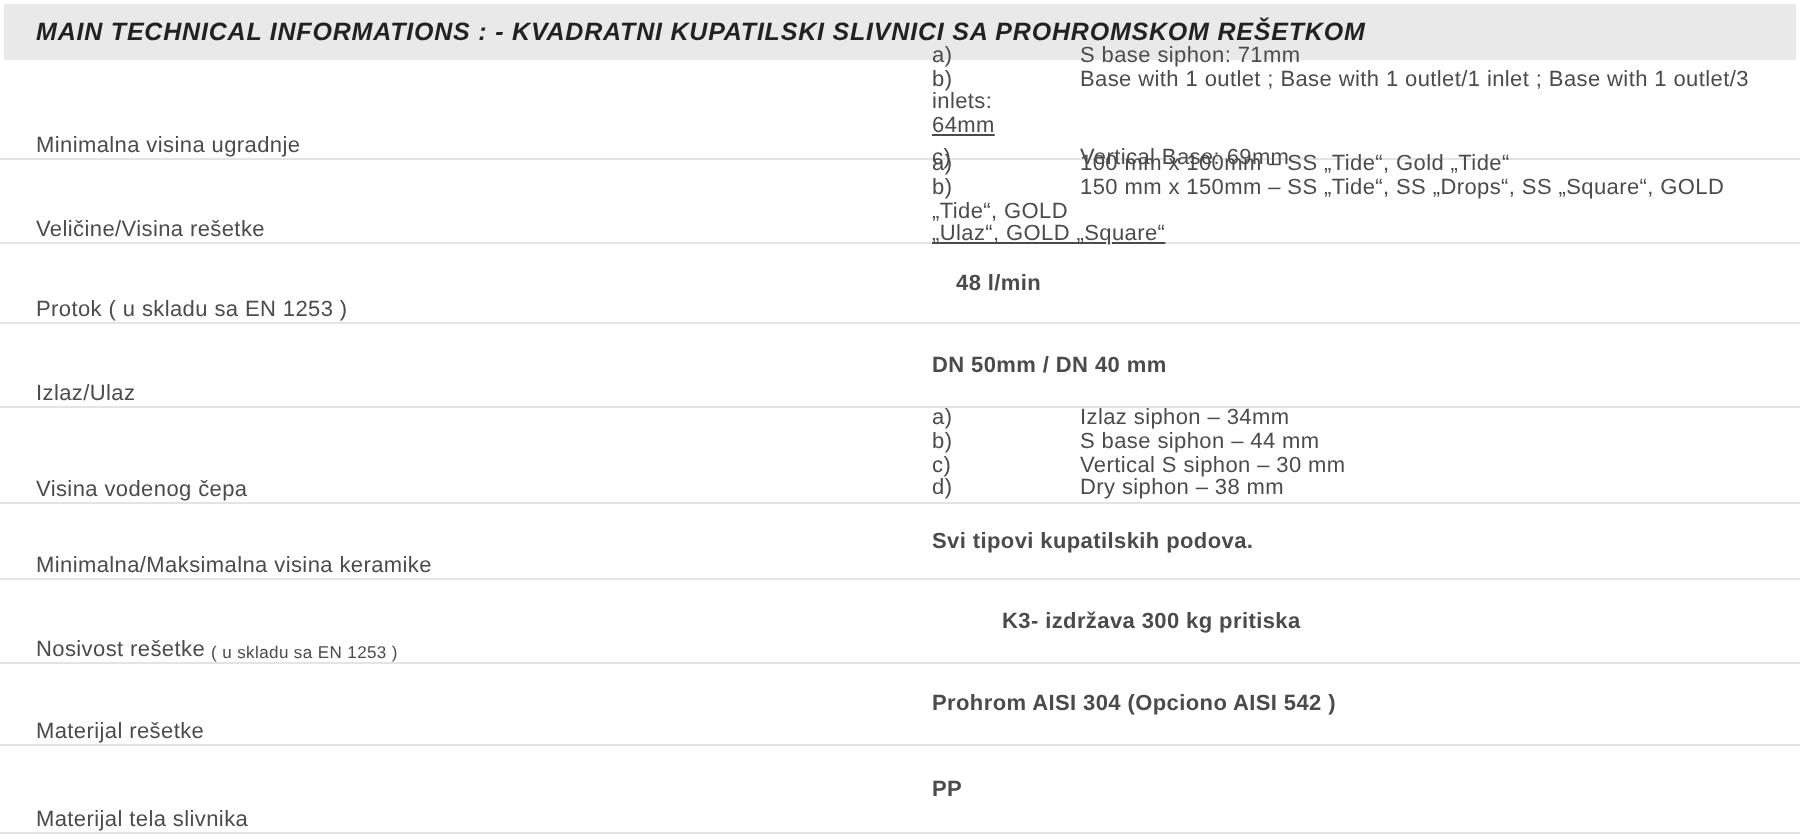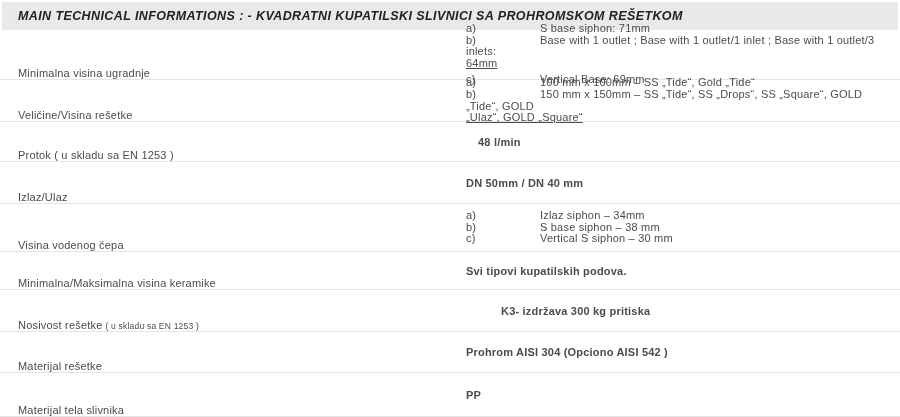--- a/index.html
+++ b/index.html
@@ -100,22 +100,23 @@
       <div class="plain-value">DN 50mm / DN 40 mm</div>
     </div>
   </div>
 
   <div class="spec-row r5">
     <div class="label-cell">
       <span>Visina vodenog čepa</span>
     </div>
     <div class="value-cell">
       <div class="entry"><span class="letter">a)</span><span>Izlaz siphon – 34mm</span></div>
-      <div class="entry"><span class="letter">b)</span><span>S base siphon – 38 mm</span></div>
+      <div class="entry"><span class="letter">b)</span><span>S base siphon – 44 mm</span></div>
       <div class="entry"><span class="letter">c)</span><span>Vertical S siphon – 30 mm</span></div>
+      <div class="entry"><span class="letter">d)</span><span>Dry siphon – 38 mm</span></div>
     </div>
   </div>
 
   <div class="spec-row r6">
     <div class="label-cell">
       <span>Minimalna/Maksimalna visina keramike</span>
     </div>
     <div class="value-cell">
       <div class="plain-value">Svi tipovi kupatilskih podova.</div>
     </div>

